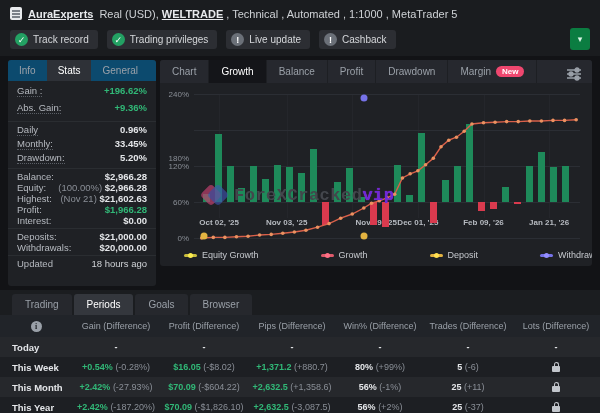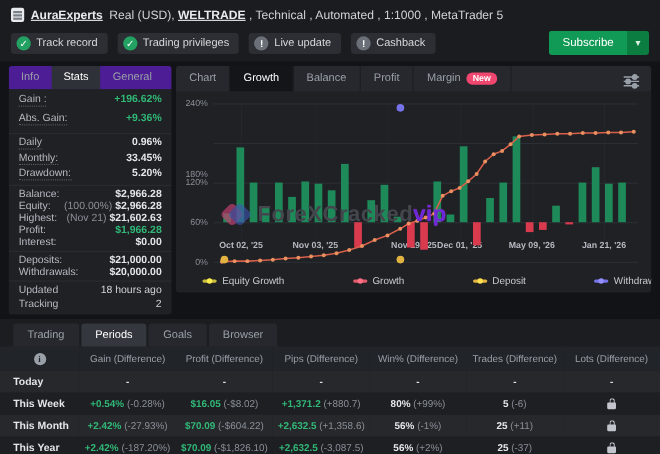--- a/index.html
+++ b/index.html
@@ -27,21 +27,21 @@
   #subscribe .main{background:#119a55;color:#fff;display:flex;align-items:center;padding:0 12px;}
   #subscribe .caret{background:#0b7d41;color:#d9f2e4;width:20px;display:flex;align-items:center;justify-content:center;font-size:9px;}
 
   
   .panel{position:absolute;background:#1f2125;border-radius:3px;}
   #stats-panel{left:8px;top:60px;width:148px;height:226px;overflow:hidden;}
   #chart-panel{left:160px;top:60px;width:432px;height:206px;overflow:hidden;}
   #bottom-panel{left:0;top:290px;width:600px;height:123px;border-radius:0;overflow:hidden;}
 
   
-  .tabbar{display:flex;background:#4c1d95;font-size:10px;color:#9aa0a8;}
+  .tabbar{display:flex;background:#0c4a6e;font-size:10px;color:#9aa0a8;}
   .tabbar .tab{padding:5px 11px;cursor:pointer;white-space:nowrap;}
   .tabbar .tab.active{background:#2e3137;color:#fff;}
 
   
   #stat-groups{padding:2px 0;}
   .sgroup{padding:2px 9px;}
   .sgroup + .sgroup{border-top:1px solid #2a2d31;}
   .srow{display:flex;justify-content:space-between;align-items:baseline;font-size:9.5px;color:#b6bac0;}
   .g-tall .srow{height:17px;}.g-mid .srow{height:14px;}.g-tight .srow{height:11px;}.g-foot .srow{height:13px;}
   .srow .lbl{color:#b6bac0;}
@@ -69,21 +69,21 @@
   .marker{position:absolute;width:7px;height:7px;border-radius:50%;transform:translate(-50%,-50%);}
   #legend{position:absolute;left:0;right:0;bottom:6px;display:flex;padding-left:24px;gap:62px;font-size:9px;color:#c6c9ce;}
   .leg-item{display:flex;align-items:center;gap:5px;cursor:pointer;white-space:nowrap;}
   .leg-marker{width:13px;height:3px;border-radius:2px;position:relative;}
   .leg-marker::after{content:"";position:absolute;left:4px;top:-1px;width:5px;height:5px;border-radius:50%;background:inherit;filter:brightness(1.25);}
   #watermark{position:absolute;left:42px;top:122px;display:flex;align-items:center;gap:6px;pointer-events:none;}
   #watermark .wm-logo{width:26px;height:26px;position:relative;opacity:.85;}
   .wm-d{position:absolute;width:16px;height:16px;border-radius:4px;transform:rotate(45deg);}
   .wm-d.p{left:1px;top:5px;background:#c2406f;opacity:.8;}
   .wm-d.b{left:8px;top:5px;background:#3e56b5;opacity:.7;}
-  #watermark .wm-text{font-size:20px;font-weight:bold;color:#43464c;letter-spacing:.5px;}
+  #watermark .wm-text{font-size:17px;font-weight:bold;color:#43464c;letter-spacing:.5px;font-family:Liberation Mono, monospace;}
   #watermark .wm-vip{color:#6d28d9;text-shadow:0 0 1px #b03bd9;}
 
   
   #bottom-tabbar{display:flex;gap:2px;background:#1b1d20;padding:4px 0 0 12px;font-size:10px;color:#9aa0a8;}
   #bottom-tabbar .tab{padding:5px 13px;background:#26282d;border-radius:3px 3px 0 0;cursor:pointer;}
   #bottom-tabbar .tab.active{background:#34373d;color:#fff;}
   table{border-collapse:collapse;width:600px;table-layout:fixed;}
   th,td{font-weight:normal;padding:0;height:20px;text-align:center;font-size:9px;}
   col.c0{width:72px;}
   thead tr{background:#212429;color:#9aa0a8;font-size:8.5px;}
@@ -121,21 +121,20 @@
       <div class="badge">
         <span class="bicon alert">!</span>
         <span>Live update</span>
       </div>
       <div class="badge">
         <span class="bicon alert">!</span>
         <span>Cashback</span>
       </div>
     </div>
   <div id="subscribe">
-    <span class="main">Subscribe</span>
     <span class="caret">▾</span>
   </div>
 </div>
 
 <div id="stats-panel" class="panel">
   <div class="tabbar" id="stats-tabbar">
       <div class="tab"><span>Info</span></div>
       <div class="tab active"><span>Stats</span></div>
       <div class="tab"><span>General</span></div>
     </div>
@@ -194,42 +193,41 @@
         <div class="srow">
           <span class="lbl">Withdrawals:</span>
           <span class="val">$20,000.00</span>
         </div>
       </div>
       <div class="sgroup g-foot">
         <div class="srow">
           <span class="lbl">Updated</span>
           <span class="val plain">18 hours ago</span>
         </div>
-        <div class="srow">
-          <span class="lbl">Tracking</span>
-          <span class="val plain">2</span>
-        </div>
       </div>
     </div>
 </div>
 
 <div id="chart-panel" class="panel">
   <div id="chart-tabbar">
 
   <div class="tab">
         <span>Chart</span>
       </div>
       <div class="tab active">
         <span>Growth</span>
       </div>
       <div class="tab">
         <span>Balance</span>
       </div>
       <div class="tab">
         <span>Profit</span>
+      </div>
+      <div class="tab">
+        <span>Drawdown</span>
       </div>
       <div class="tab">
         <span>Margin</span>
         <span class="new-pill">New</span>
       </div>
       <span id="sliders-icon">
       <svg width="16" height="16" viewBox="0 0 16 16">
         <g stroke="#9aa0a8" stroke-width="1.3" fill="#9aa0a8">
           <line x1="1" y1="4" x2="15" y2="4"></line>
             <circle cx="11" cy="4" r="2"></circle>
@@ -245,21 +243,21 @@
     <div id="plot">
         <div class="vgrid" style="left: 6.5%;"></div>
         <div class="xlab" style="left: 6.5%;">Oct 02, '25</div>
         <div class="vgrid" style="left: 24%;"></div>
         <div class="xlab" style="left: 24%;">Nov 03, '25</div>
         <div class="vgrid" style="left: 41%;"></div>
         <div class="xlab" style="left: 41%; padding-left: 48px;">Nov 19, '25</div>
         <div class="vgrid" style="left: 58%;"></div>
         <div class="xlab" style="left: 58%;">Dec 01, '25</div>
         <div class="vgrid" style="left: 75%;"></div>
-        <div class="xlab" style="left: 75%;">May 09, '26</div>
+        <div class="xlab" style="left: 75%;">Feb 09, '26</div>
         <div class="vgrid" style="left: 92%;"></div>
         <div class="xlab" style="left: 92%;">Jan 21, '26</div>
         <div class="hgrid" style="top: 144px;"></div>
         <div class="ylab" style="top: 144px;">0%</div>
         <div class="hgrid" style="top: 108px;"></div>
         <div class="ylab" style="top: 108px;">60%</div>
         <div class="hgrid" style="top: 72px;"></div>
         <div class="ylab" style="top: 72px;">120%</div>
         <div class="hgrid" style="top: 36px;"></div>
         <div class="ylab" style="top: 36px; margin-top: 28px;">180%</div>

